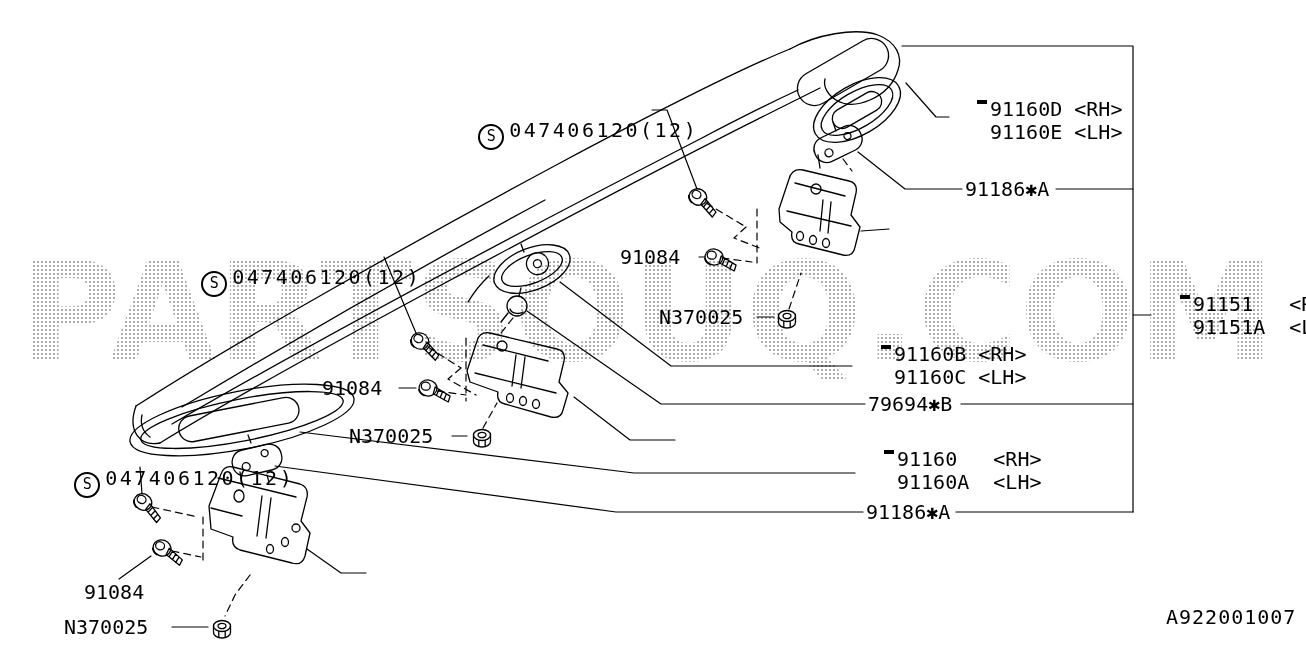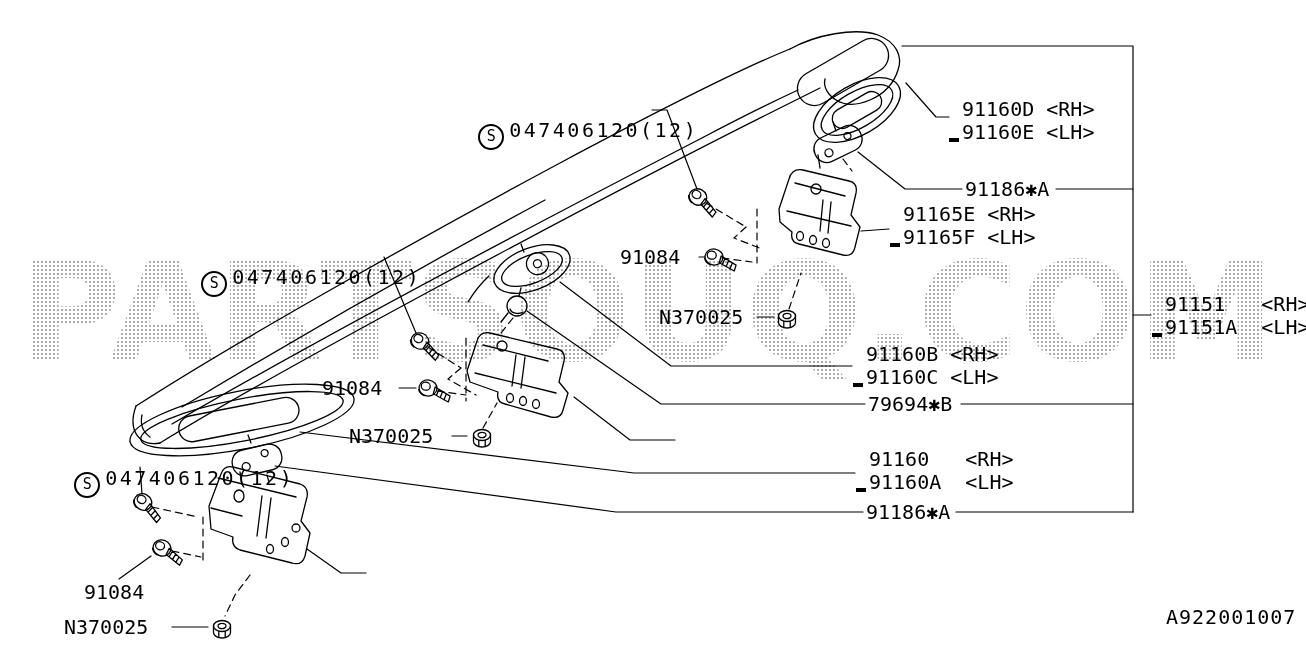--- a/index.html
+++ b/index.html
@@ -12,21 +12,21 @@
   @supports ((-webkit-background-clip:text) or (background-clip:text)){
     .wm{color:transparent;
         background-image:radial-gradient(circle,#a8a8a8 0.9px,rgba(0,0,0,0) 1.2px);
         background-size:4px 4px;-webkit-background-clip:text;background-clip:text;opacity:.95;}
   }
   .lbl{position:absolute;font-size:20px;color:#000;white-space:pre;line-height:23px;}
   .badge{display:inline-block;width:22px;height:22px;border:2px solid #000;border-radius:50%;
          text-align:center;line-height:20px;font-size:15px;margin-right:5px;vertical-align:-4px;
          letter-spacing:0;}
   .slabel .txt{letter-spacing:2.5px;}
-  .two{display:flex;align-items:flex-end;}
+  .two{display:flex;align-items:flex-start;margin-left:28px;}
   .brk{width:8px;border:2px solid #000;border-right:0;margin:2px 3px 2px 0;}
   .col{display:flex;flex-direction:column;}
   .code{position:absolute;font-size:20px;color:#000;letter-spacing:1px;}
 </style>
 </head>
 <body>
 
 <div id="page">
 
   <div class="wm">PARTSOUQ.COM</div>
@@ -206,27 +206,20 @@
   <div class="lbl two" style="left:949px;top:98px">
     <span class="brk"></span>
     <span class="col">
       <span>91160D &lt;RH&gt;</span>
       <span>91160E &lt;LH&gt;</span>
     </span>
   </div>
 
   <div class="lbl" style="left:965px;top:178px"><span>91186✱A</span></div>
 
-  <div class="lbl two" style="left:890px;top:203px">
-    <span class="brk"></span>
-    <span class="col">
-      <span>91165E &lt;RH&gt;</span>
-      <span>91165F &lt;LH&gt;</span>
-    </span>
-  </div>
 
   <div class="lbl two" style="left:1152px;top:293px">
     <span class="brk"></span>
     <span class="col">
       <span>91151   &lt;RH&gt;</span>
       <span>91151A  &lt;LH&gt;</span>
     </span>
   </div>
 
   <div class="lbl two" style="left:853px;top:343px">

